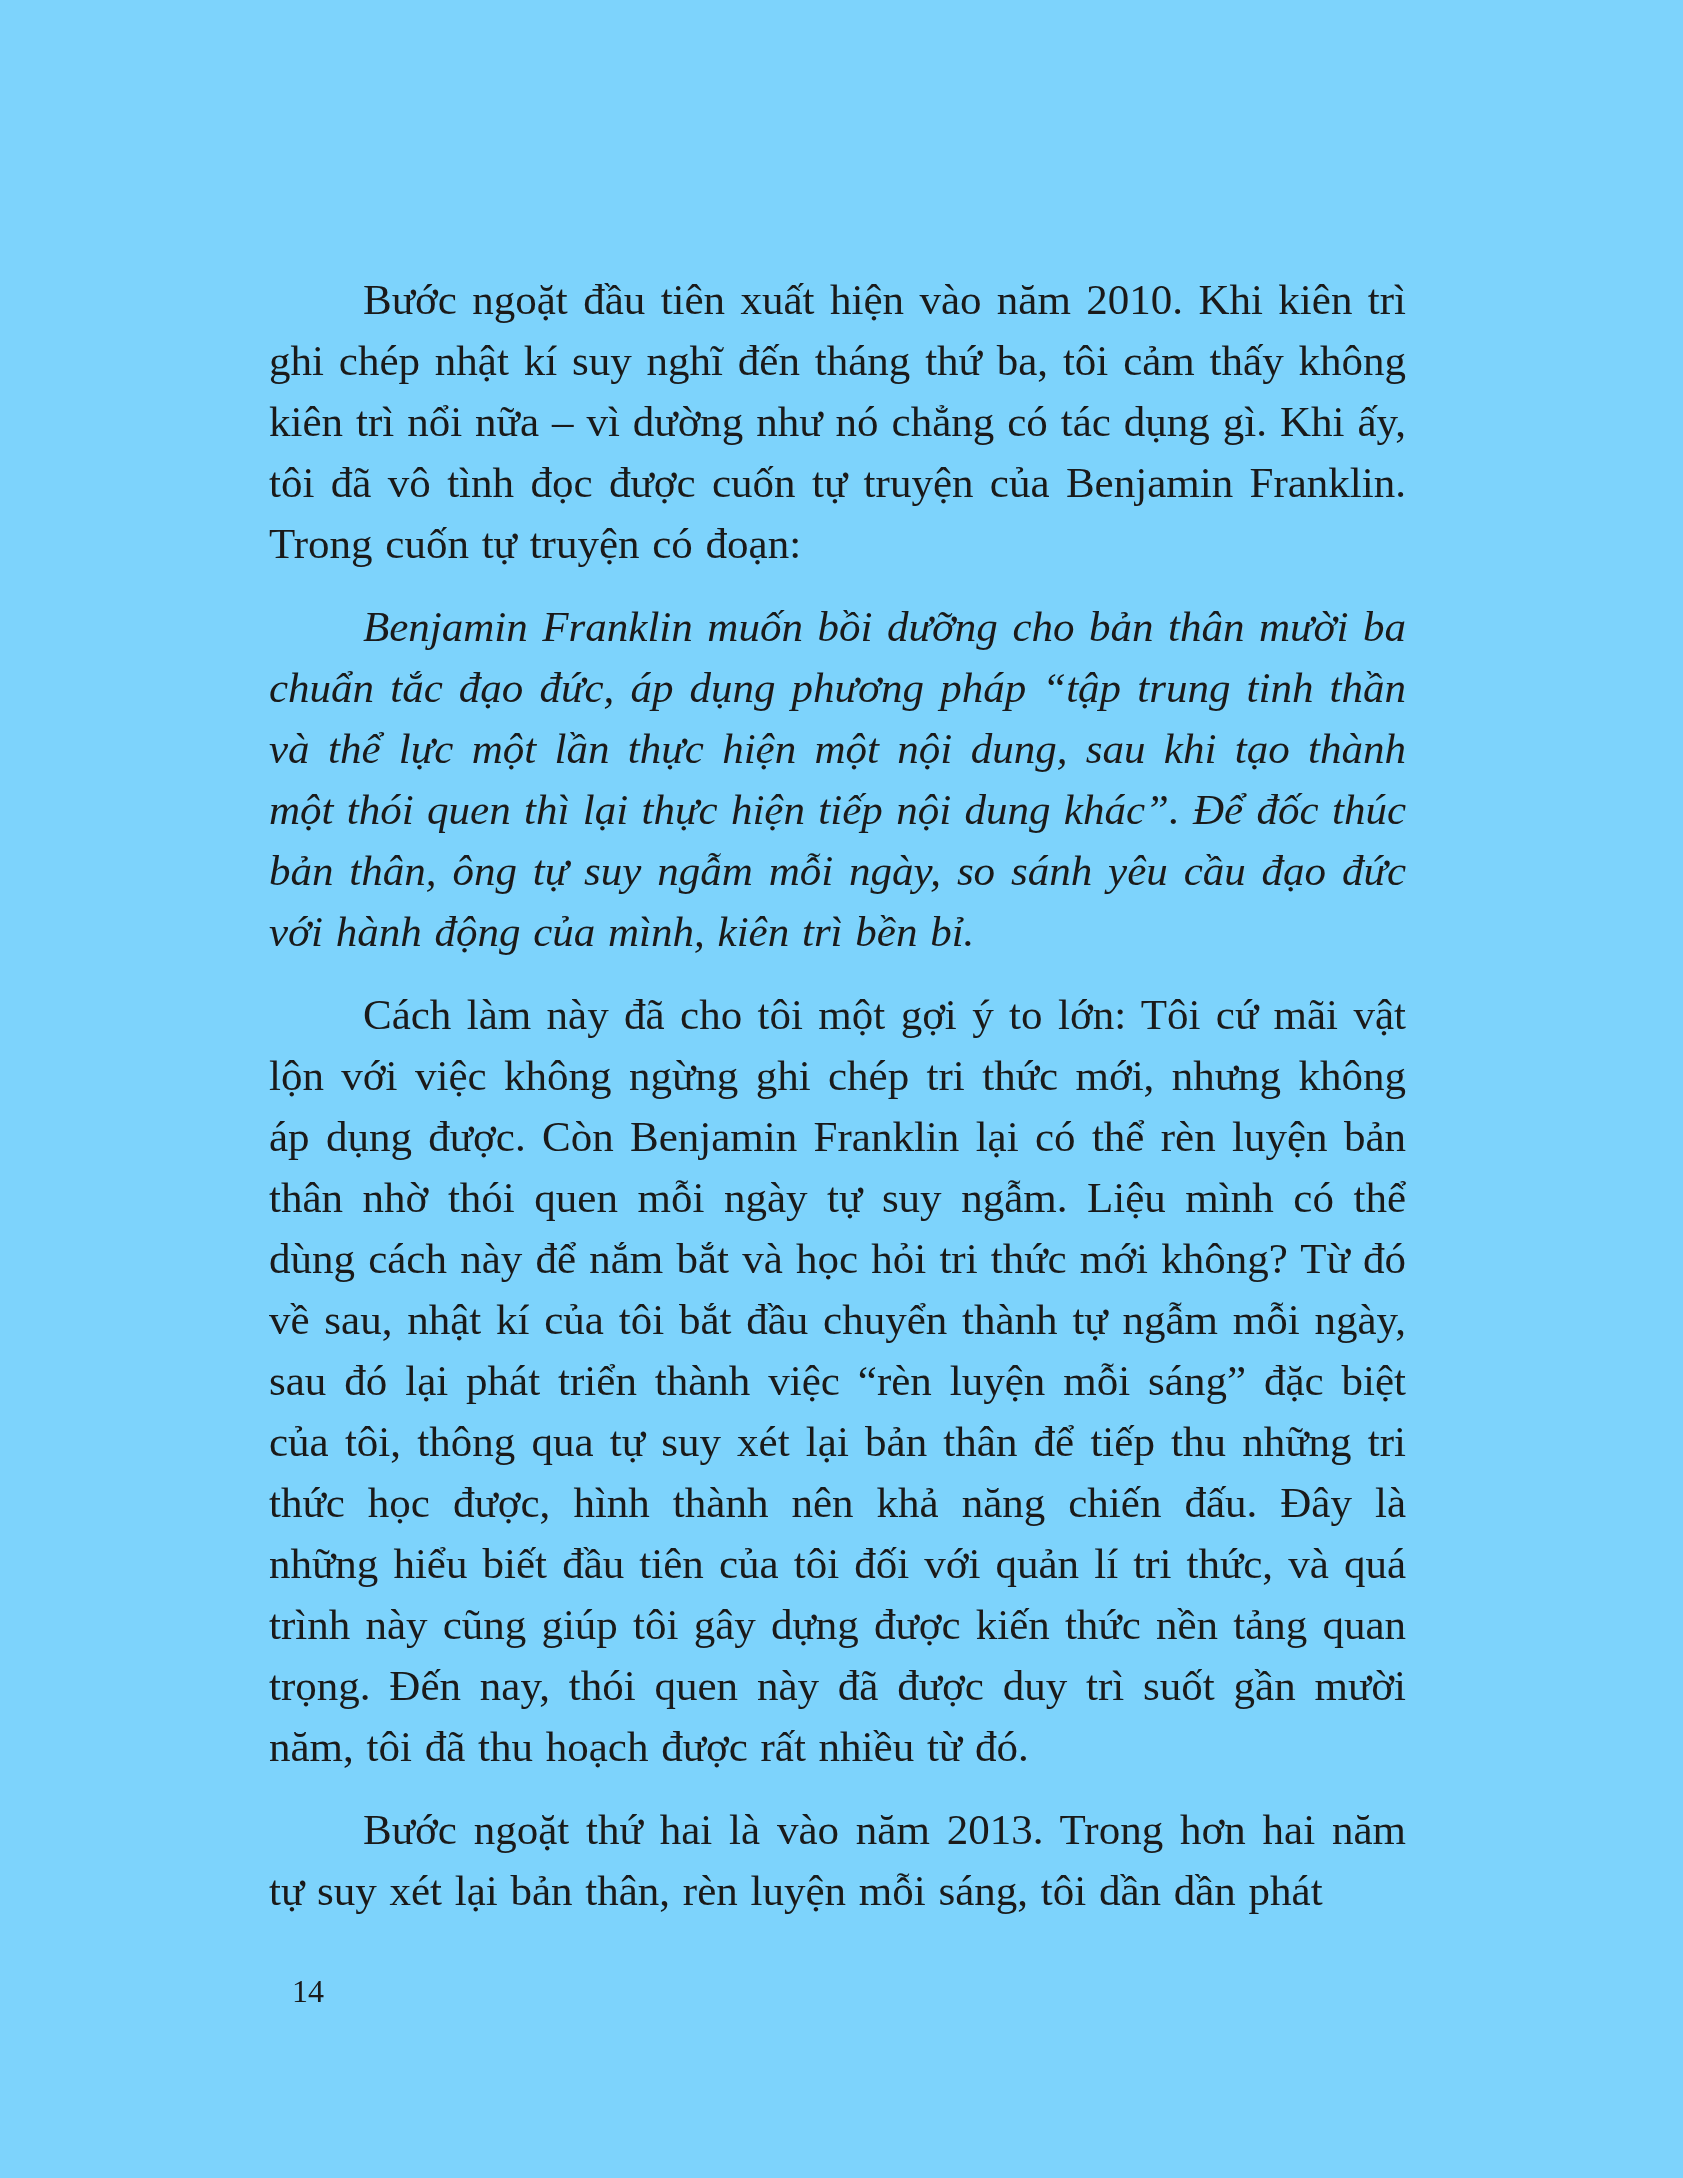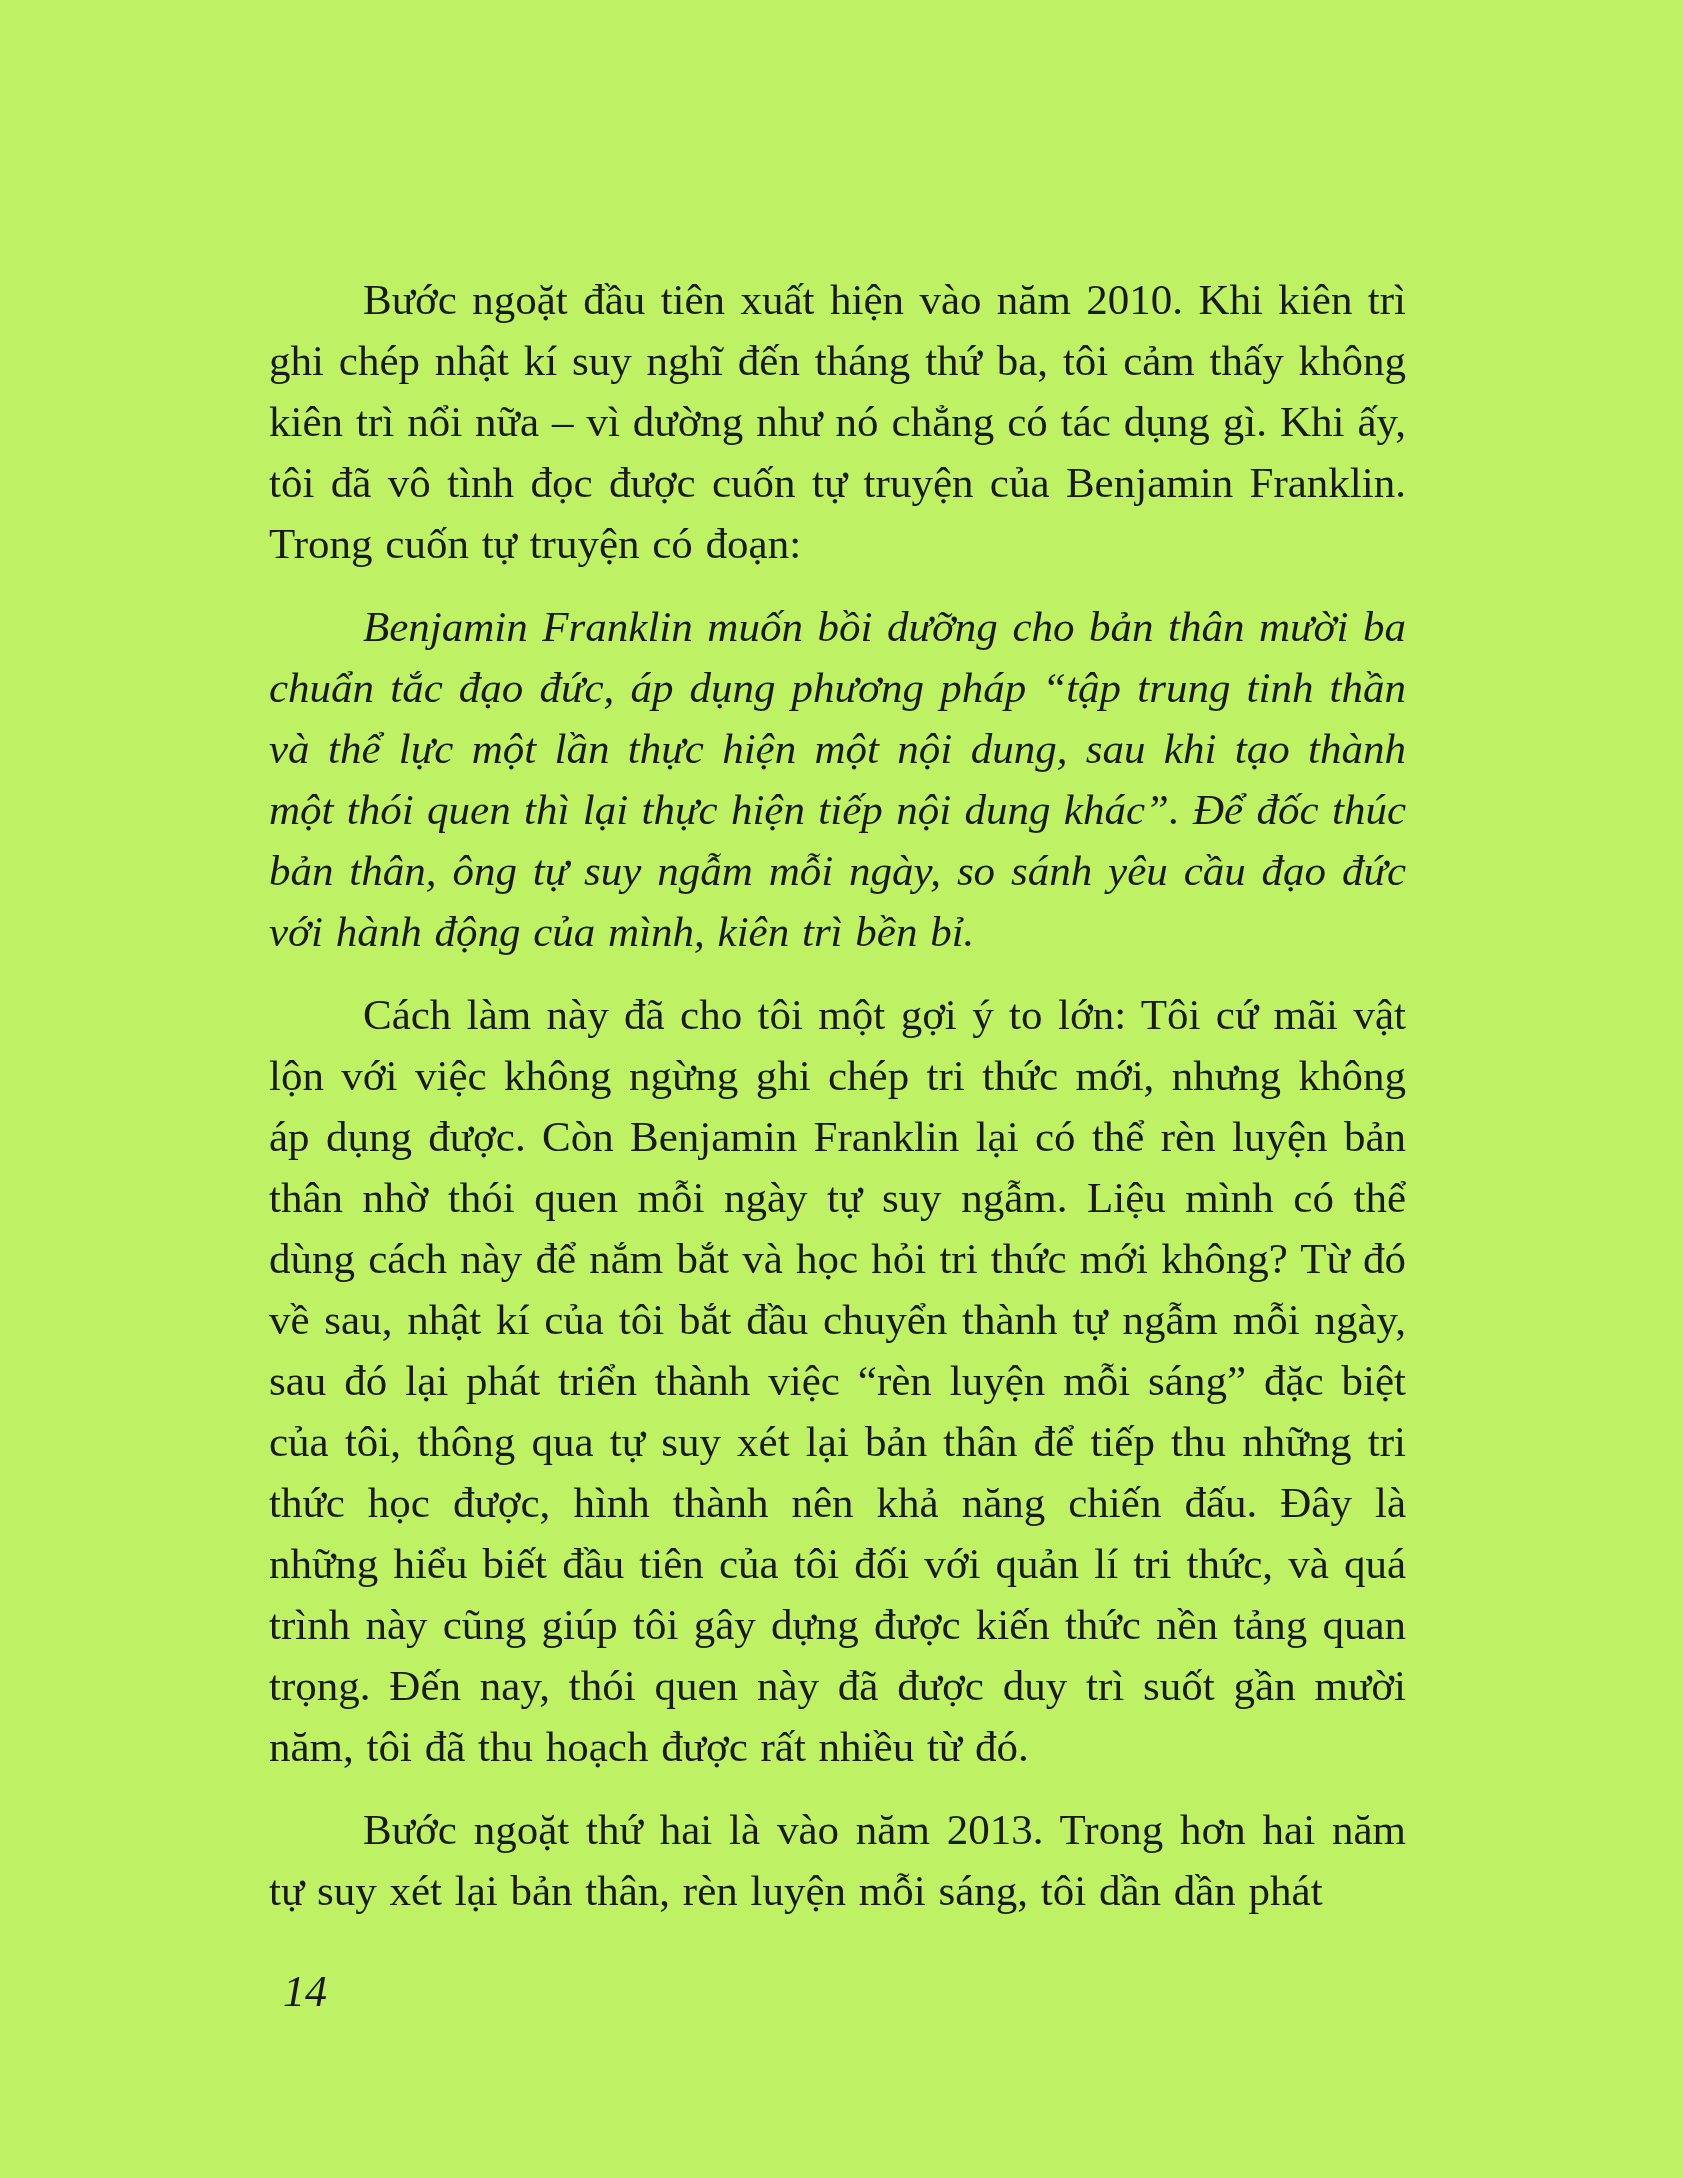--- a/index.html
+++ b/index.html
@@ -4,21 +4,21 @@
 <style>
   html, body {
     margin: 0;
     padding: 0;
     background: #ffffff;
   }
   .book-page {
     position: relative;
     width: 1683px;
     height: 2178px;
-    background: #bef264;
+    background: #7dd3fc;
     overflow: hidden;
     font-family: "Liberation Serif", "DejaVu Serif", serif;
     color: #1a1a1a;
   }
   .page-content {
     position: absolute;
     left: 269px;
     top: 269px;
     width: 1137px;
   }
@@ -29,27 +29,26 @@
     text-align: justify;
     text-indent: 94px;
     word-spacing: 2px;
     letter-spacing: 0px;
   }
   .quote-para {
     font-style: italic;
   }
   .page-number {
     position: absolute;
-    left: 283px;
+    left: 292px;
     top: 1962px;
-    font-size: 44px;
+    font-size: 32px;
     line-height: 59px;
     font-family: "Liberation Serif", "DejaVu Serif", serif;
     color: #1a1a1a;
-    font-style: italic;
   }
 </style>
 </head>
 <body>
 
 <div class="book-page">
   <div class="page-content">
     <p class="body-para">Bước ngoặt đầu tiên xuất hiện vào năm 2010. Khi kiên trì ghi chép nhật kí suy nghĩ đến tháng thứ ba, tôi cảm thấy không kiên trì nổi nữa – vì dường như nó chẳng có tác dụng gì. Khi ấy, tôi đã vô tình đọc được cuốn tự truyện của Benjamin Franklin. Trong cuốn tự truyện có đoạn:</p>
     <p class="quote-para">Benjamin Franklin muốn bồi dưỡng cho bản thân mười ba chuẩn tắc đạo đức, áp dụng phương pháp “tập trung tinh thần và thể lực một lần thực hiện một nội dung, sau khi tạo thành một thói quen thì lại thực hiện tiếp nội dung khác”. Để đốc thúc bản thân, ông tự suy ngẫm mỗi ngày, so sánh yêu cầu đạo đức với hành động của mình, kiên trì bền bỉ.</p>
     <p class="body-para">Cách làm này đã cho tôi một gợi ý to lớn: Tôi cứ mãi vật lộn với việc không ngừng ghi chép tri thức mới, nhưng không áp dụng được. Còn Benjamin Franklin lại có thể rèn luyện bản thân nhờ thói quen mỗi ngày tự suy ngẫm. Liệu mình có thể dùng cách này để nắm bắt và học hỏi tri thức mới không? Từ đó về sau, nhật kí của tôi bắt đầu chuyển thành tự ngẫm mỗi ngày, sau đó lại phát triển thành việc “rèn luyện mỗi sáng” đặc biệt của tôi, thông qua tự suy xét lại bản thân để tiếp thu những tri thức học được, hình thành nên khả năng chiến đấu. Đây là những hiểu biết đầu tiên của tôi đối với quản lí tri thức, và quá trình này cũng giúp tôi gây dựng được kiến thức nền tảng quan trọng. Đến nay, thói quen này đã được duy trì suốt gần mười năm, tôi đã thu hoạch được rất nhiều từ đó.</p>

